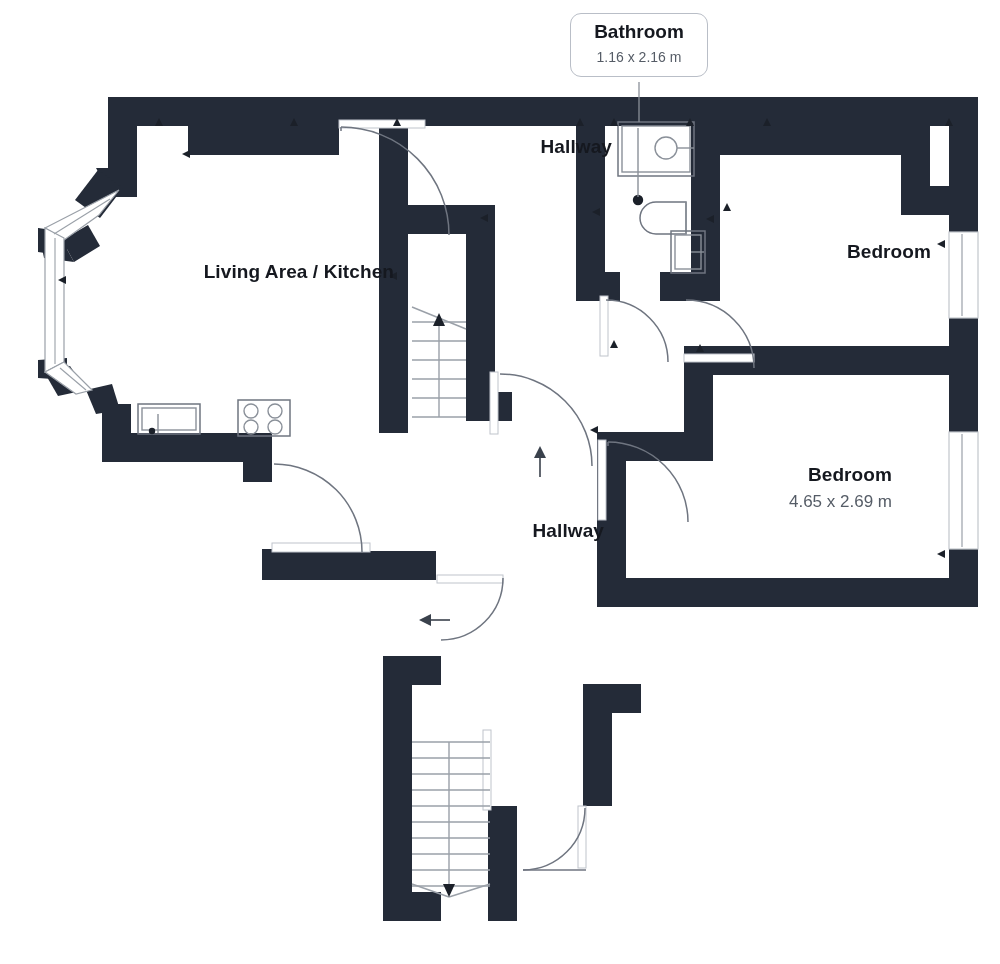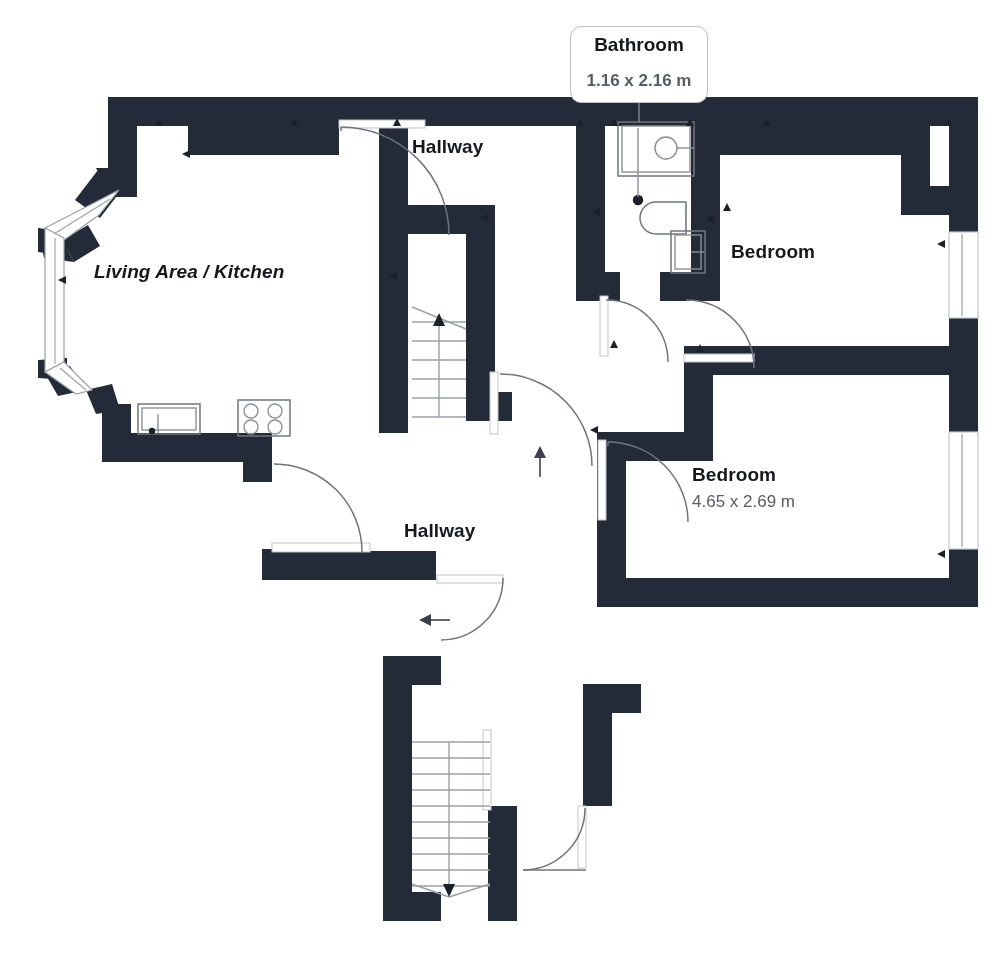--- a/index.html
+++ b/index.html
@@ -1,25 +1,25 @@
 <!DOCTYPE html>
 <html><head>
 <meta charset="utf-8">
 <style>
   html,body{margin:0;padding:0;background:#ffffff;}
   body{width:1000px;height:964px;position:relative;overflow:hidden;
        font-family:"Liberation Sans", sans-serif;}
   #plan{position:absolute;left:0;top:0;width:1000px;height:964px;}
-  .lbl{position:absolute;text-align:left;user-select:none;}
+  .lbl{position:absolute;text-align:right;user-select:none;}
   .lbl .name{font-size:19px;font-weight:700;color:#15181f;letter-spacing:.1px;line-height:1.25;}
   .lbl .dim{font-size:17px;font-weight:400;color:#555c66;line-height:1.45;margin-top:3px;}
   .callout{position:absolute;background:#fff;border:1.4px solid #b9bec7;border-radius:11px;
            padding:7px 14px 9px;text-align:center;box-sizing:border-box;}
   .callout .name{font-size:19px;font-weight:700;color:#15181f;line-height:1.2;}
-  .callout .dim{font-size:17px;color:#555c66;line-height:1.4;margin-top:12px;font-weight:bold;}
+  .callout .dim{font-size:14px;color:#555c66;line-height:1.4;margin-top:4px;}
 </style>
 </head>
 <body>
 
 <svg id="plan" viewBox="0 0 1000 964">
   <defs>
     <style>
       .w{fill:#242b38}
       .thin{fill:none;stroke:#6f7580;stroke-width:1.5}
       .thin2{fill:none;stroke:#8a9099;stroke-width:1.4}
@@ -275,30 +275,30 @@
     <path d="M610,348 l4,-8 l4,8 Z"></path>
     <path d="M598,426 l-8,4 l8,4 Z"></path>
     <path d="M600,208 l-8,4 l8,4 Z"></path>
     <path d="M66,276 l-8,4 l8,4 Z"></path>
     <path d="M488,214 l-8,4 l8,4 Z"></path>
   </g>
 
   <line x1="639" y1="82" x2="639" y2="122" stroke="#8a9099" stroke-width="1.3"></line>
 </svg>
 
-<div class="callout" style="left:570px;top:26px;width:138px;">
+<div class="callout" style="left:570px;top:13px;width:138px;">
   <div class="name">Bathroom</div>
   <div class="dim">1.16 x 2.16 m</div>
 </div>
 
 <div class="lbl" style="left:412px;top:135px;width:200px;">
   <div class="name">Hallway</div>
 </div>
 
-<div class="lbl" style="left:94px;top:260px;width:300px;font-style:italic;">
+<div class="lbl" style="left:94px;top:260px;width:300px;">
   <div class="name">Living Area / Kitchen</div>
 </div>
 
 <div class="lbl" style="left:731px;top:240px;width:200px;">
   <div class="name">Bedroom</div>
 </div>
 
 <div class="lbl" style="left:692px;top:463px;width:200px;">
   <div class="name">Bedroom</div>
   <div class="dim">4.65 x 2.69 m</div>

